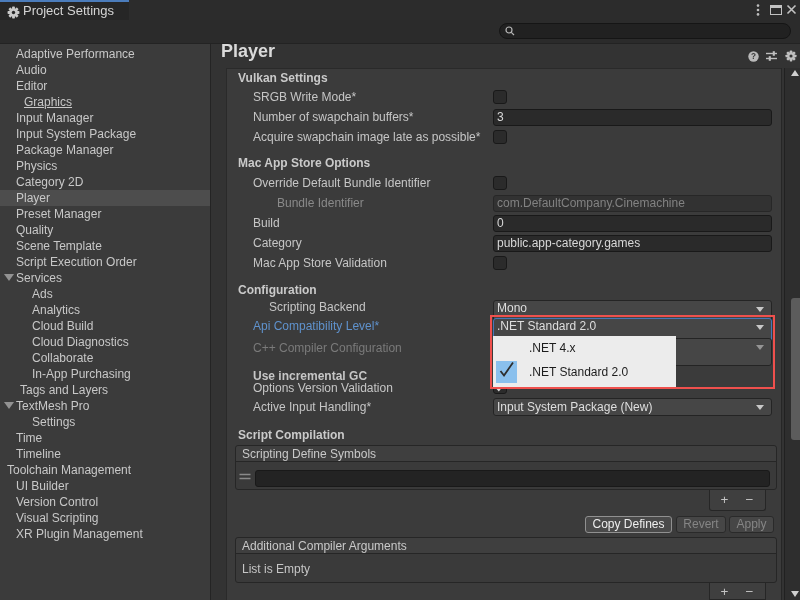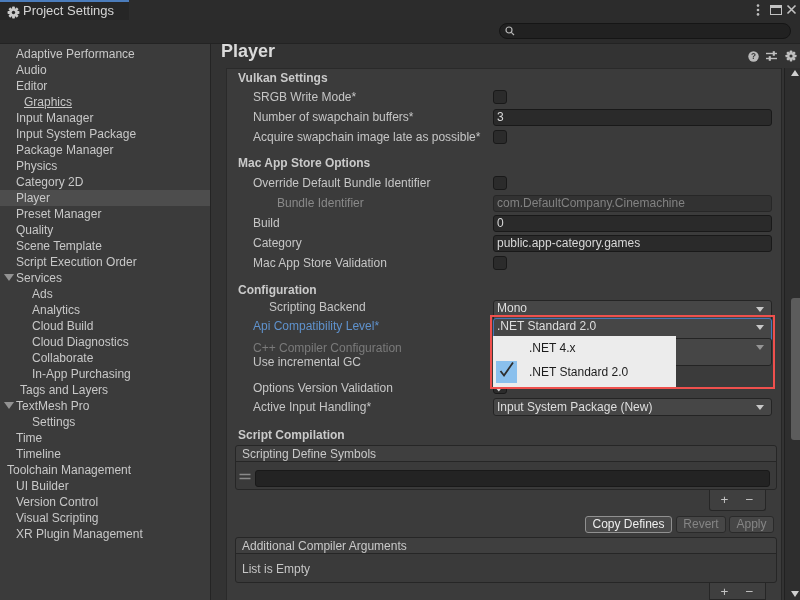--- a/index.html
+++ b/index.html
@@ -155,21 +155,21 @@
   <div class="lbl" style="left:253px;top:256px;">Mac App Store Validation</div>
   <div class="cb" style="left:493px;top:256px;"></div>
 
   <div class="hdr" style="left:238px;top:283px;">Configuration</div>
   <div class="lbl" style="left:253px;top:300px;margin-left:16px;">Scripting Backend</div>
   <div class="dd" style="top:300px;">Mono<span class="dda"></span></div>
   <div class="lbl" style="left:253px;top:319px;color:#5f92cd;">Api Compatibility Level*</div>
   <div class="dd" style="top:318px;border:1px solid #4676b8;">.NET Standard 2.0<span class="dda"></span></div>
   <div class="lbl" style="left:253px;top:341px;color:#7a7a7a;">C++ Compiler Configuration</div>
   <div class="dd" style="top:338px;color:#7a7a7a;">&nbsp;<span class="dda" style="border-top-color:#949494;"></span></div>
-  <div class="lbl" style="left:253px;top:355px;">Use incremental GC</div>
+  <div class="lbl" style="left:253px;top:369px;font-weight:bold;">Use incremental GC</div>
   <div class="cb" style="left:493px;top:362px;"></div>
   <div class="lbl" style="left:253px;top:381px;">Options Version Validation</div>
   <div class="cb" style="left:493px;top:380px;"></div>
   <svg class="abs" style="left:494px;top:381px;z-index:5;" width="12" height="12" viewBox="0 0 12 12">
     <path d="M2 6.2 L4.8 9.2 L10 2.5" fill="none" stroke="#dcdcdc" stroke-width="1.6"></path>
   </svg>
   <div class="lbl" style="left:253px;top:400px;">Active Input Handling*</div>
   <div class="dd" style="top:398px;height:18px;line-height:16px;">Input System Package (New)<span class="dda" style="top:6px;"></span></div>
 
   <div class="abs" style="left:493px;top:336px;width:183px;height:51px;background:#ececec;z-index:30;"></div>

